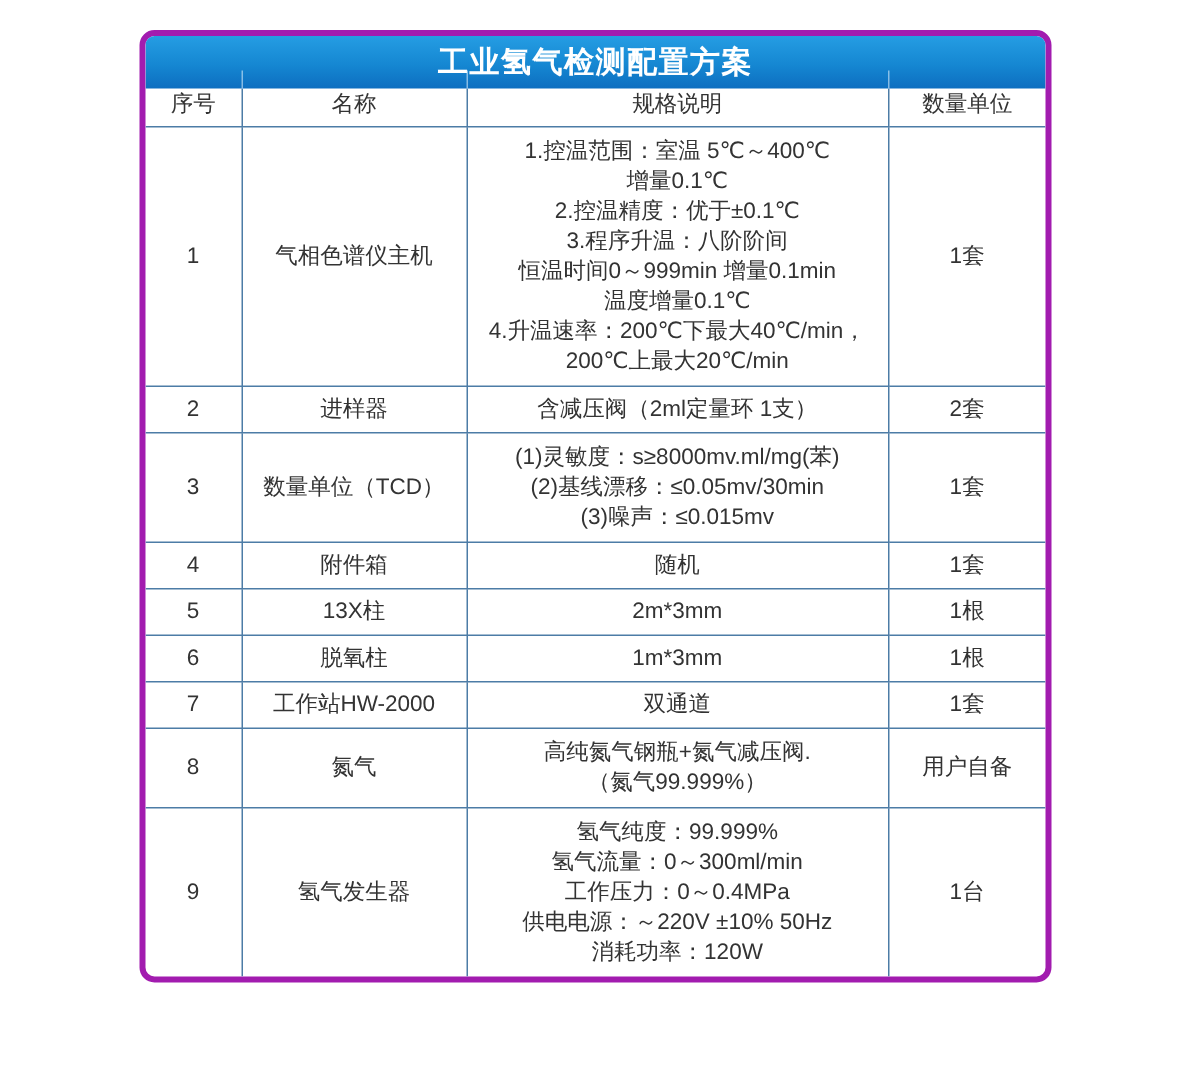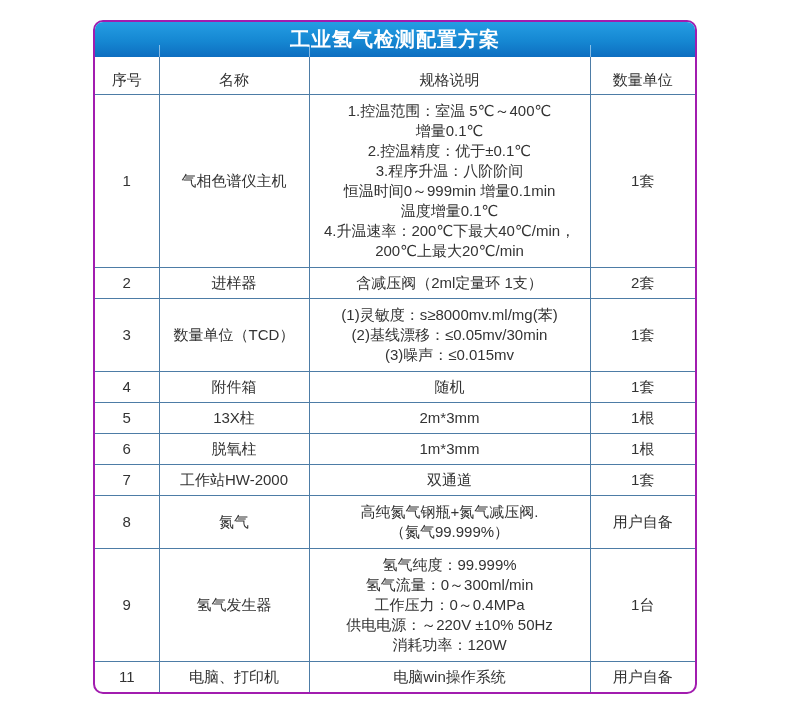--- a/index.html
+++ b/index.html
@@ -4,21 +4,21 @@
 <style>
   html,body{margin:0;padding:0;}
   body{
     width:790px;height:720px;background:#ffffff;position:relative;
     font-family:"Liberation Sans","DejaVu Sans",sans-serif;
     color:#333333;
     -webkit-font-smoothing:antialiased;
   }
   .card{
     position:absolute;left:93px;top:20px;width:600px;
-    border:2px solid #a21caf;border-radius:10px;overflow:hidden;
+    border:4px solid #a21caf;border-radius:10px;overflow:hidden;
     background:#ffffff;
   }
   .title-bar{
     position:relative;height:35px;
     background:linear-gradient(180deg,#259DE3 0%,#1587D2 55%,#0D6EC0 100%);
     display:flex;align-items:center;justify-content:center;
   }
   .title-bar .title-text{
     color:#ffffff;font-size:20px;font-weight:bold;letter-spacing:1px;
   }
@@ -31,21 +31,21 @@
     width:100%;border-collapse:collapse;table-layout:fixed;
     font-size:15px;line-height:20px;
   }
   th,td{
     border:1px solid #4D7CA6;
     padding:5px 8px;
     text-align:center;vertical-align:middle;
     font-weight:normal;
     overflow:hidden;
   }
-  th{padding-top:13px;padding-bottom:4px;}
+  th{padding-top:1px;padding-bottom:4px;}
   th:first-child,td:first-child{border-left:none;text-align:center;padding-left:2px;padding-right:2px;}
   th:last-child,td:last-child{border-right:none;margin-left:31px;}
   thead th{border-top:none;}
   tbody tr:last-child td{border-bottom:none;}
   td.spec{white-space:pre-line;}
   tr.tall td{padding-top:6px;padding-bottom:6px;}
 </style>
 </head>
 <body>
 
@@ -133,21 +133,15 @@
       <tr class="tall">
         <td>9</td>
         <td>氢气发生器</td>
         <td class="spec">氢气纯度：99.999%
 氢气流量：0～300ml/min
 工作压力：0～0.4MPa
 供电电源：～220V ±10% 50Hz
 消耗功率：120W</td>
         <td>1台</td>
       </tr>
-      <tr>
-        <td>11</td>
-        <td>电脑、打印机</td>
-        <td class="spec">电脑win操作系统</td>
-        <td>用户自备</td>
-      </tr>
     </tbody>
   </table>
 </div>
 
 </body></html>

